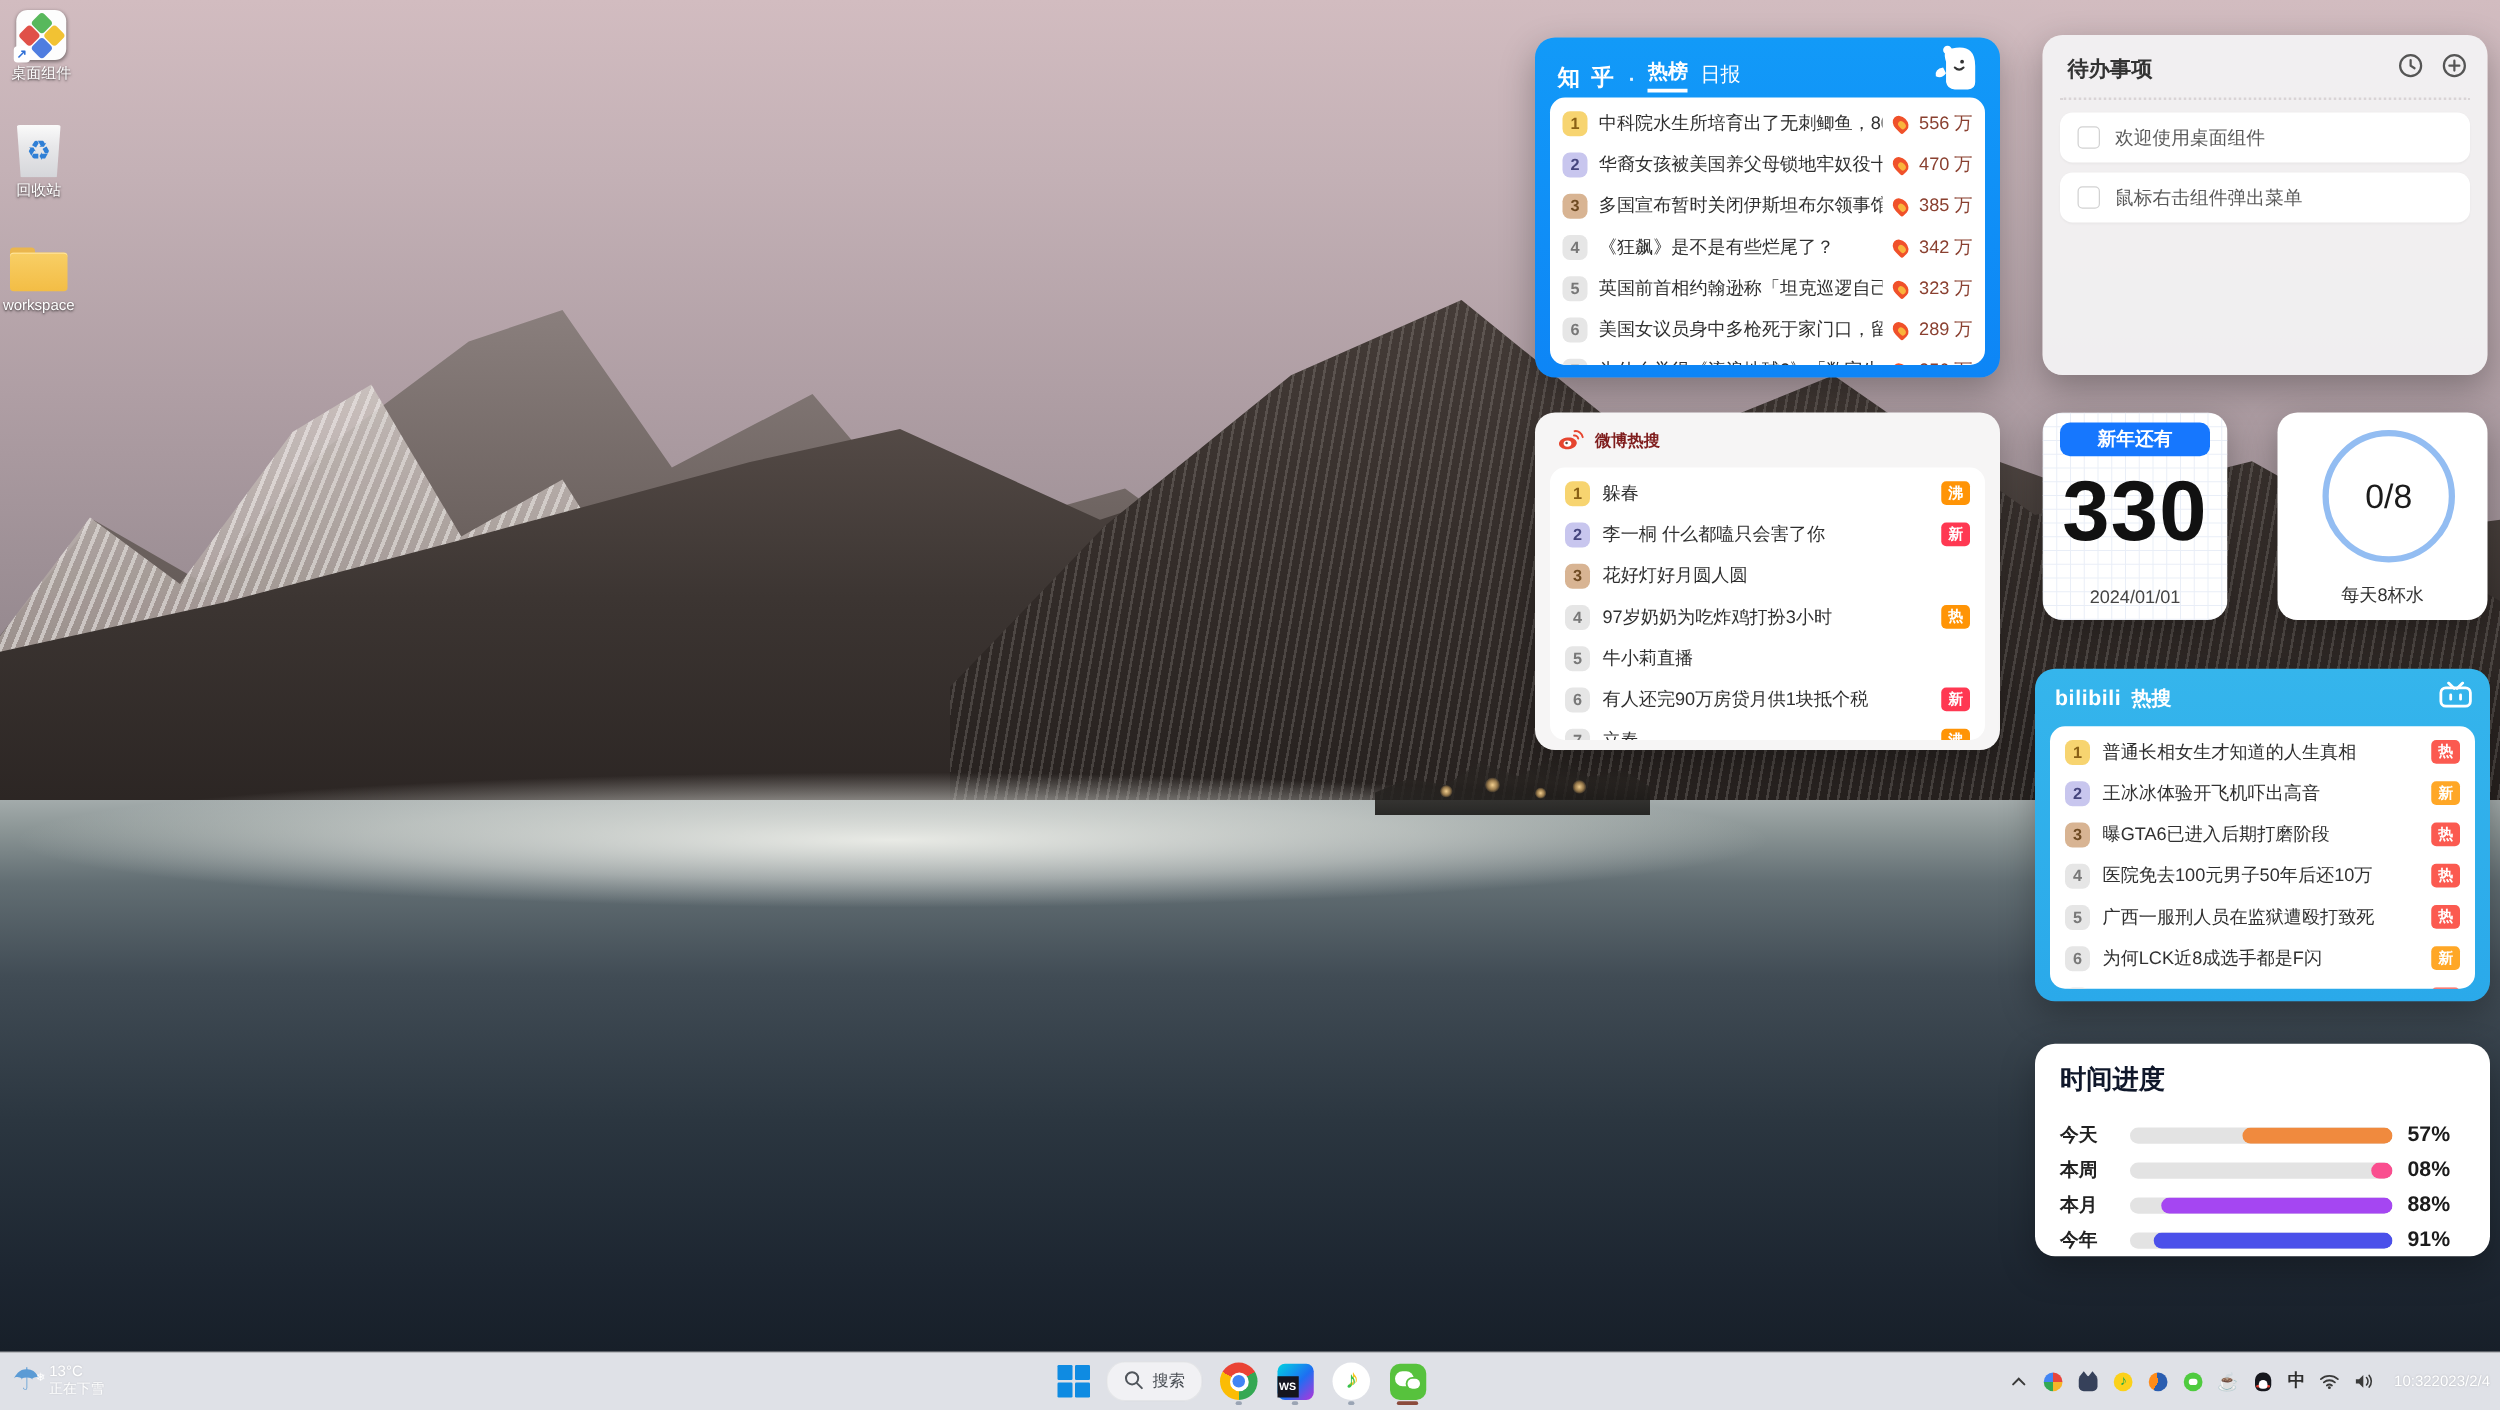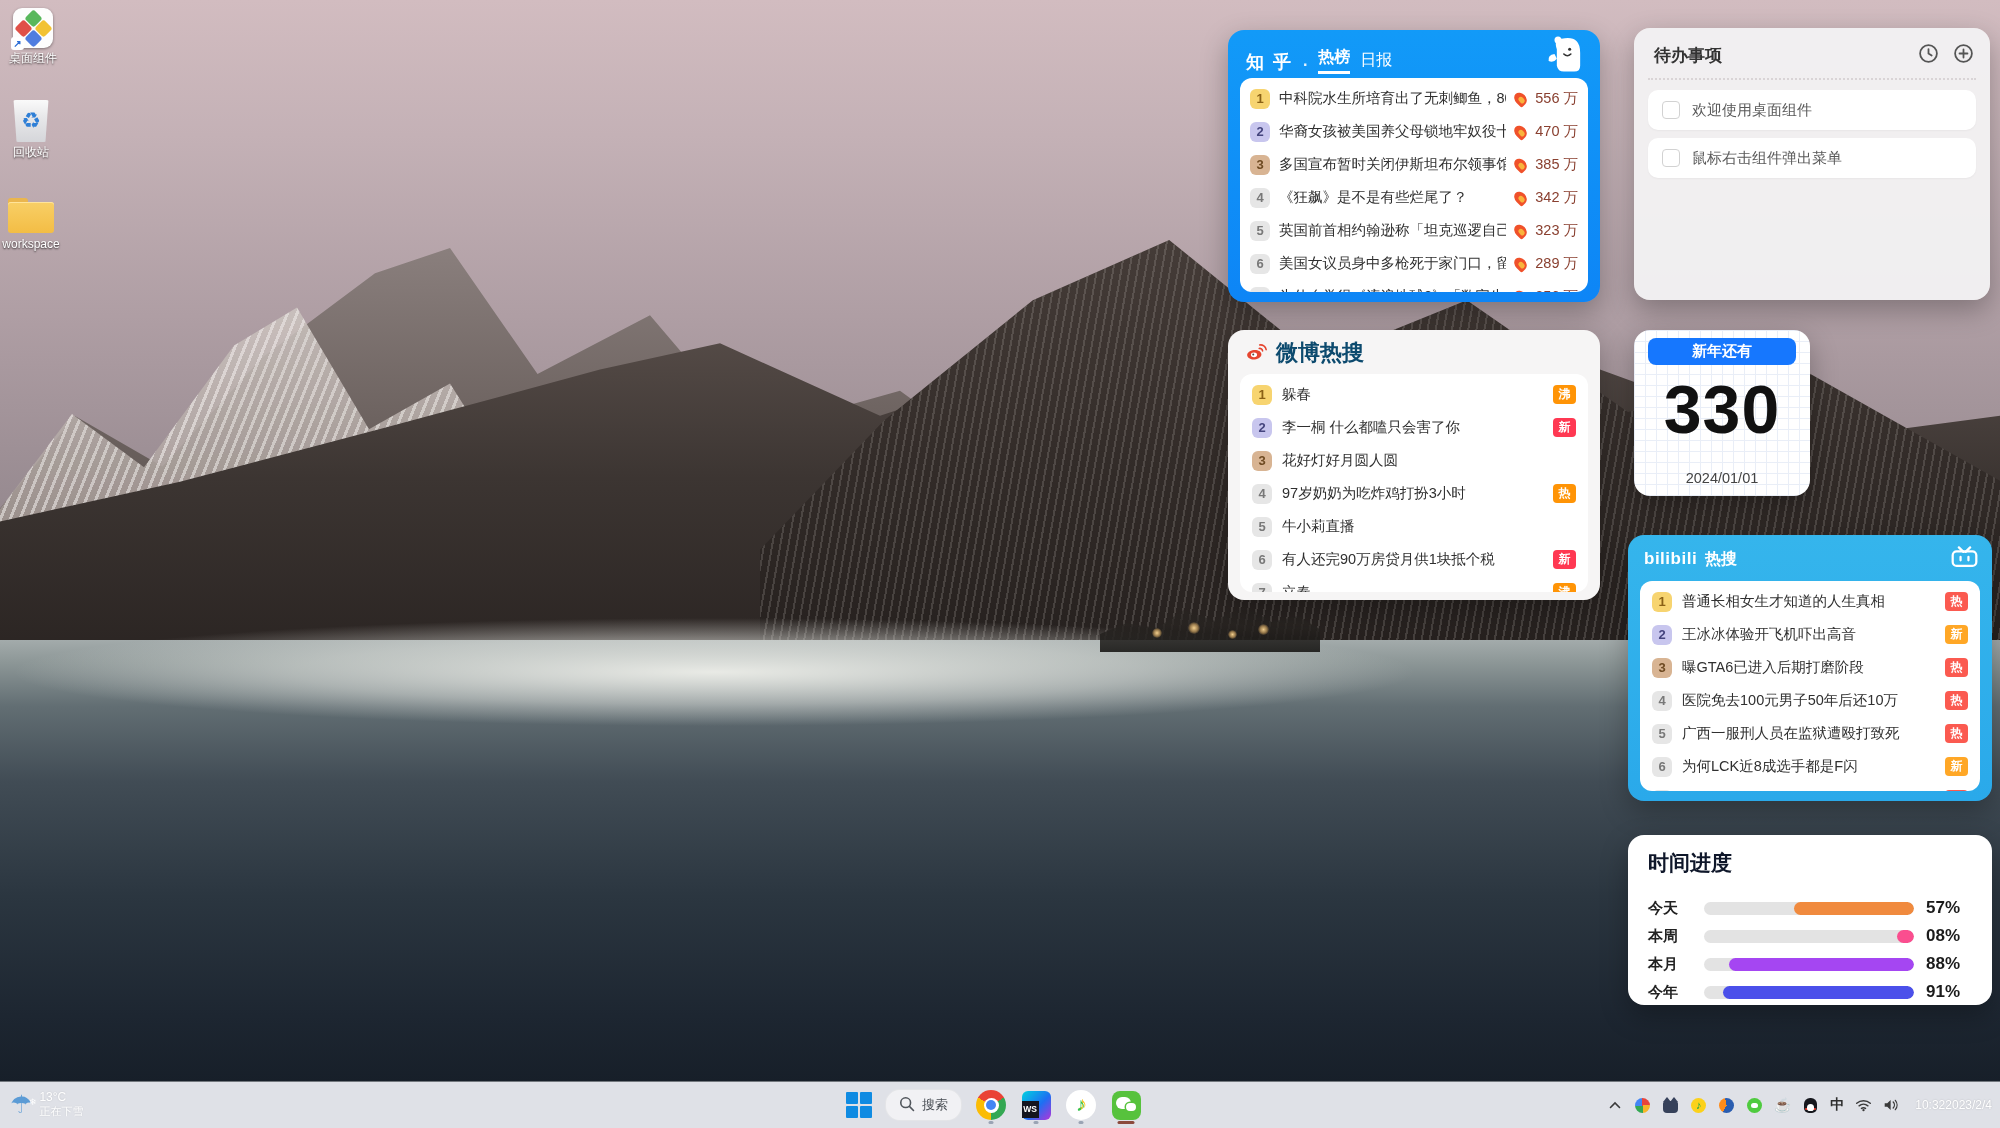--- a/index.html
+++ b/index.html
@@ -89,28 +89,28 @@
   .t-icons{display:flex;gap:14px;align-items:center;}
   .t-sep{position:absolute;left:14px;right:14px;top:50px;border-top:2px dotted #d9d4d6;}
   .t-item{position:absolute;left:14px;right:14px;height:40px;background:#fff;border-radius:10px;
           display:flex;align-items:center;gap:12px;padding:0 14px;box-sizing:border-box;box-shadow:0 1px 2px rgba(0,0,0,.04);}
   .t-check{width:16px;height:16px;border:1.6px solid #d2d2d2;border-radius:4px;background:#fff;flex:0 0 auto;}
   .t-text{font-size:15px;color:#5a5a5a;}
 
   
   .weibo{left:1228px;top:330px;width:372px;height:270px;background:#f6f5f5;overflow:hidden;}
   .wb-head{position:absolute;left:16px;top:10px;height:26px;display:flex;align-items:center;gap:8px;}
-  .wb-title{font-size:22px;font-weight:bold;color:#0c4a6e;}
+  .wb-title{font-size:13px;font-weight:bold;color:#7f1d1d;}
   .wb-panel{position:absolute;left:12px;right:12px;top:44px;bottom:8px;background:#fff;border-radius:12px;
             overflow:hidden;padding:4px 12px 0 12px;box-sizing:border-box;}
   .w-row{height:33px;display:flex;align-items:center;gap:10px;}
   .w-title{flex:1;font-size:14.5px;color:#303030;white-space:nowrap;overflow:hidden;}
 
   
-  .cdown{left:1634px;top:330px;width:176px;height:166px;background:#fff;
+  .cdown{left:1634px;top:330px;width:148px;height:166px;background:#fff;
       background-image:linear-gradient(#e9eef7 1px,transparent 1px),linear-gradient(90deg,#e9eef7 1px,transparent 1px);
       background-size:11px 11px;overflow:hidden;text-align:center;}
   .cd-banner{position:absolute;left:14px;right:14px;top:8px;height:27px;background:#1677fe;border-radius:8px;
       color:#fff;font-size:15px;font-weight:bold;display:flex;align-items:center;justify-content:center;}
   .cd-num{position:absolute;left:0;right:0;top:40px;font-size:68px;font-weight:bold;color:#111;letter-spacing:1px;}
   .cd-date{position:absolute;left:0;right:0;bottom:10px;font-size:14.5px;color:#444;}
 
   
   .water-w{left:1822px;top:330px;width:168px;height:166px;background:#fff;text-align:center;}
   .ring{position:absolute;left:36px;top:14px;width:96px;height:96px;border:5px solid #93bdf2;border-radius:50%;
@@ -368,20 +368,26 @@
       </div>
     </div>
   </div>
 
   <div class="card cdown">
     <div class="cd-banner">新年还有</div>
     <div class="cd-num">330</div>
     <div class="cd-date">2024/01/01</div>
   </div>
 
+  <div class="card water-w">
+    <div class="ring">
+      <span class="ring-val">0/8</span>
+    </div>
+    <div class="water-lbl">每天8杯水</div>
+  </div>
 
   <div class="card bili">
     <div class="b-head">
       <span class="b-brand">bilibili</span>
       <span class="b-title">热搜</span>
       <span class="b-tv">
         <svg width="27" height="23" viewBox="0 0 24 20">
             <rect x="1.5" y="4.5" width="21" height="13" rx="3.5" fill="none" stroke="#fff" stroke-width="2"></rect>
             <path d="M7 1l4 4M17 1l-4 4" stroke="#fff" stroke-width="2" stroke-linecap="round"></path>
             <path d="M8.5 9.5v3M15.5 9.5v3" stroke="#fff" stroke-width="2" stroke-linecap="round"></path>

